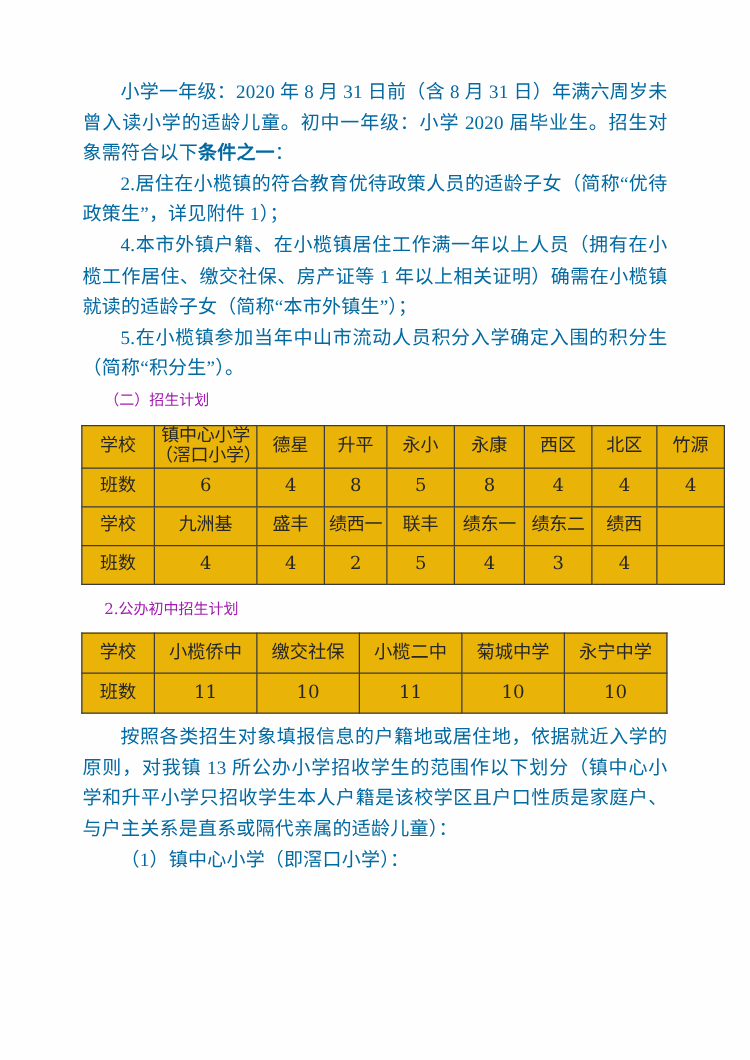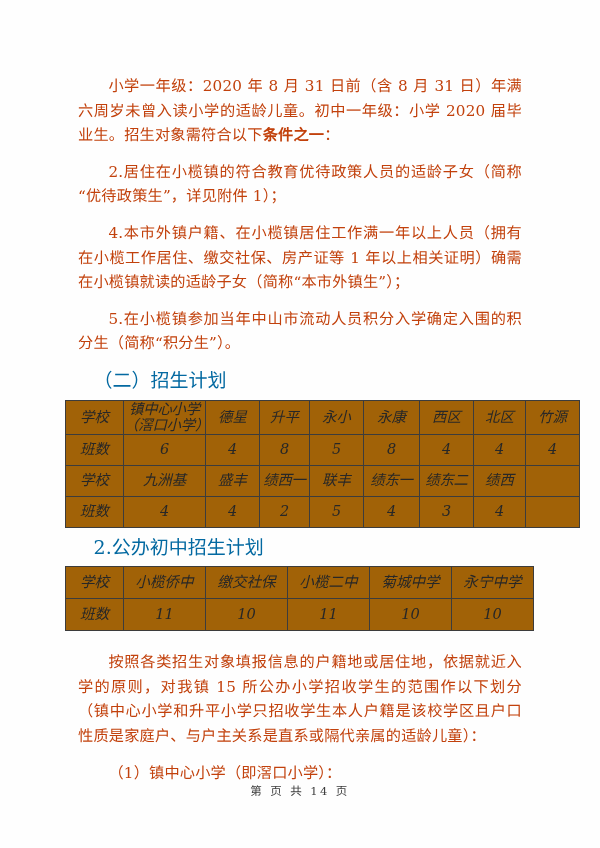--- a/index.html
+++ b/index.html
@@ -31,44 +31,44 @@
     top: 62px;
     width: 468px;
   }
 
   
   .para {
     font-size: 15.2px;
     line-height: 24.6px;
     text-align: justify;
     text-justify: inter-ideograph;
-    margin: 12px;
+    margin: 0;
     letter-spacing: 0.2px;
-    color: #c2410c;
+    color: #0369a1;
+    font-family: Liberation Serif, serif;
   }
   .indent2 { text-indent: 2em; }
   .bold-run { font-weight: bold; }
 
   
   .caption {
-    font-size: 19px;
+    font-size: 12px;
     line-height: 24.6px;
     margin: 0;
     text-indent: 1.45em;
-    color: #0369a1;
+    color: #a21caf;
   }
 
   
   .tbl-wrap { margin: 4px 0 0 -1px; }
   table.grid {
     border-collapse: collapse;
     table-layout: fixed;
     width: 468px;
-    background: #a16207;
-    font-style: italic;
+    background: #eab308;
   }
   table.grid td {
     border: 1.15px solid #3c3c3c;
     text-align: center;
     vertical-align: middle;
     font-size: 14.4px;
     color: #272727;
     padding: 0;
     height: 30px;
     line-height: 1.15;
@@ -216,21 +216,18 @@
             <td class="num">11</td>
             <td class="num">10</td>
             <td class="num">10</td>
           </tr>
         </tbody>
       </table>
     </div>
 
     <div class="gap-m"></div>
 
-    <p class="para indent2">按照各类招生对象填报信息的户籍地或居住地，依据就近入学的原则，对我镇 15 所公办小学招收学生的范围作以下划分（镇中心小学和升平小学只招收学生本人户籍是该校学区且户口性质是家庭户、与户主关系是直系或隔代亲属的适龄儿童）：</p>
+    <p class="para indent2">按照各类招生对象填报信息的户籍地或居住地，依据就近入学的原则，对我镇 13 所公办小学招收学生的范围作以下划分（镇中心小学和升平小学只招收学生本人户籍是该校学区且户口性质是家庭户、与户主关系是直系或隔代亲属的适龄儿童）：</p>
     <p class="para indent2">（1）镇中心小学（即滘口小学）：</p>
 
   </div>
 
-  <div class="footer">
-    <span class="pg-label">第  页 共 14 页</span>
-  </div>
 </div>
 
 </body></html>

